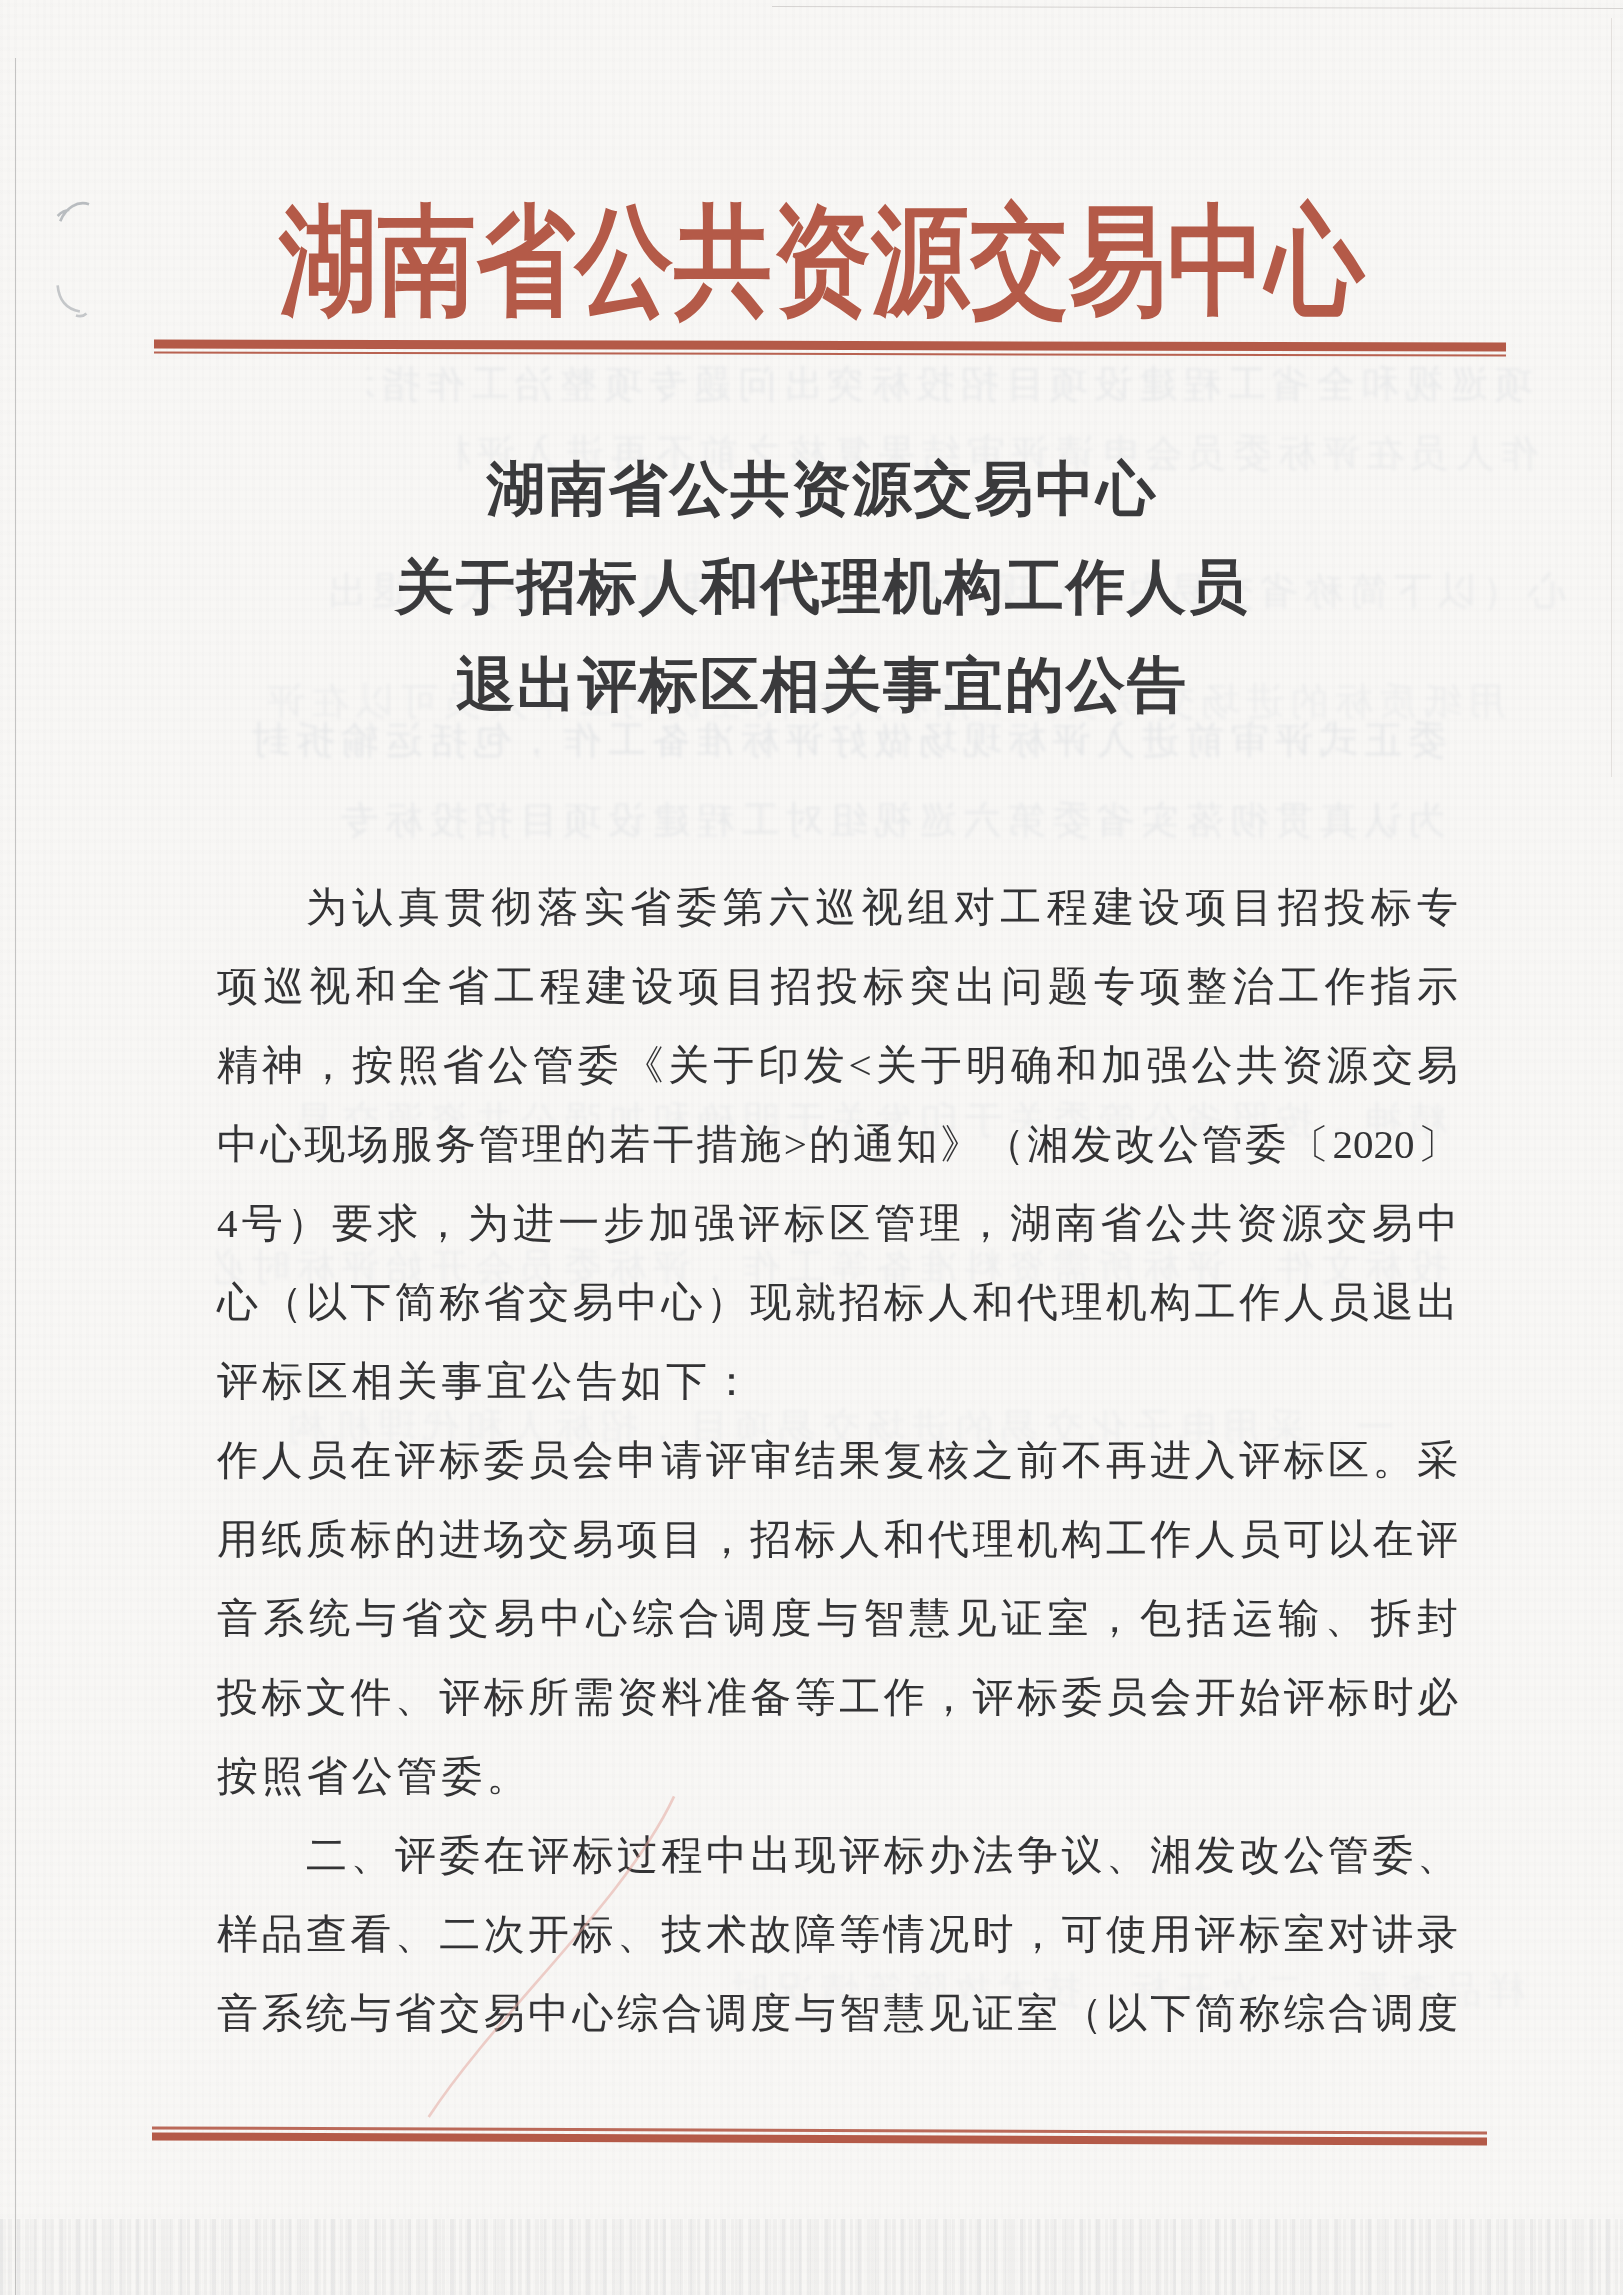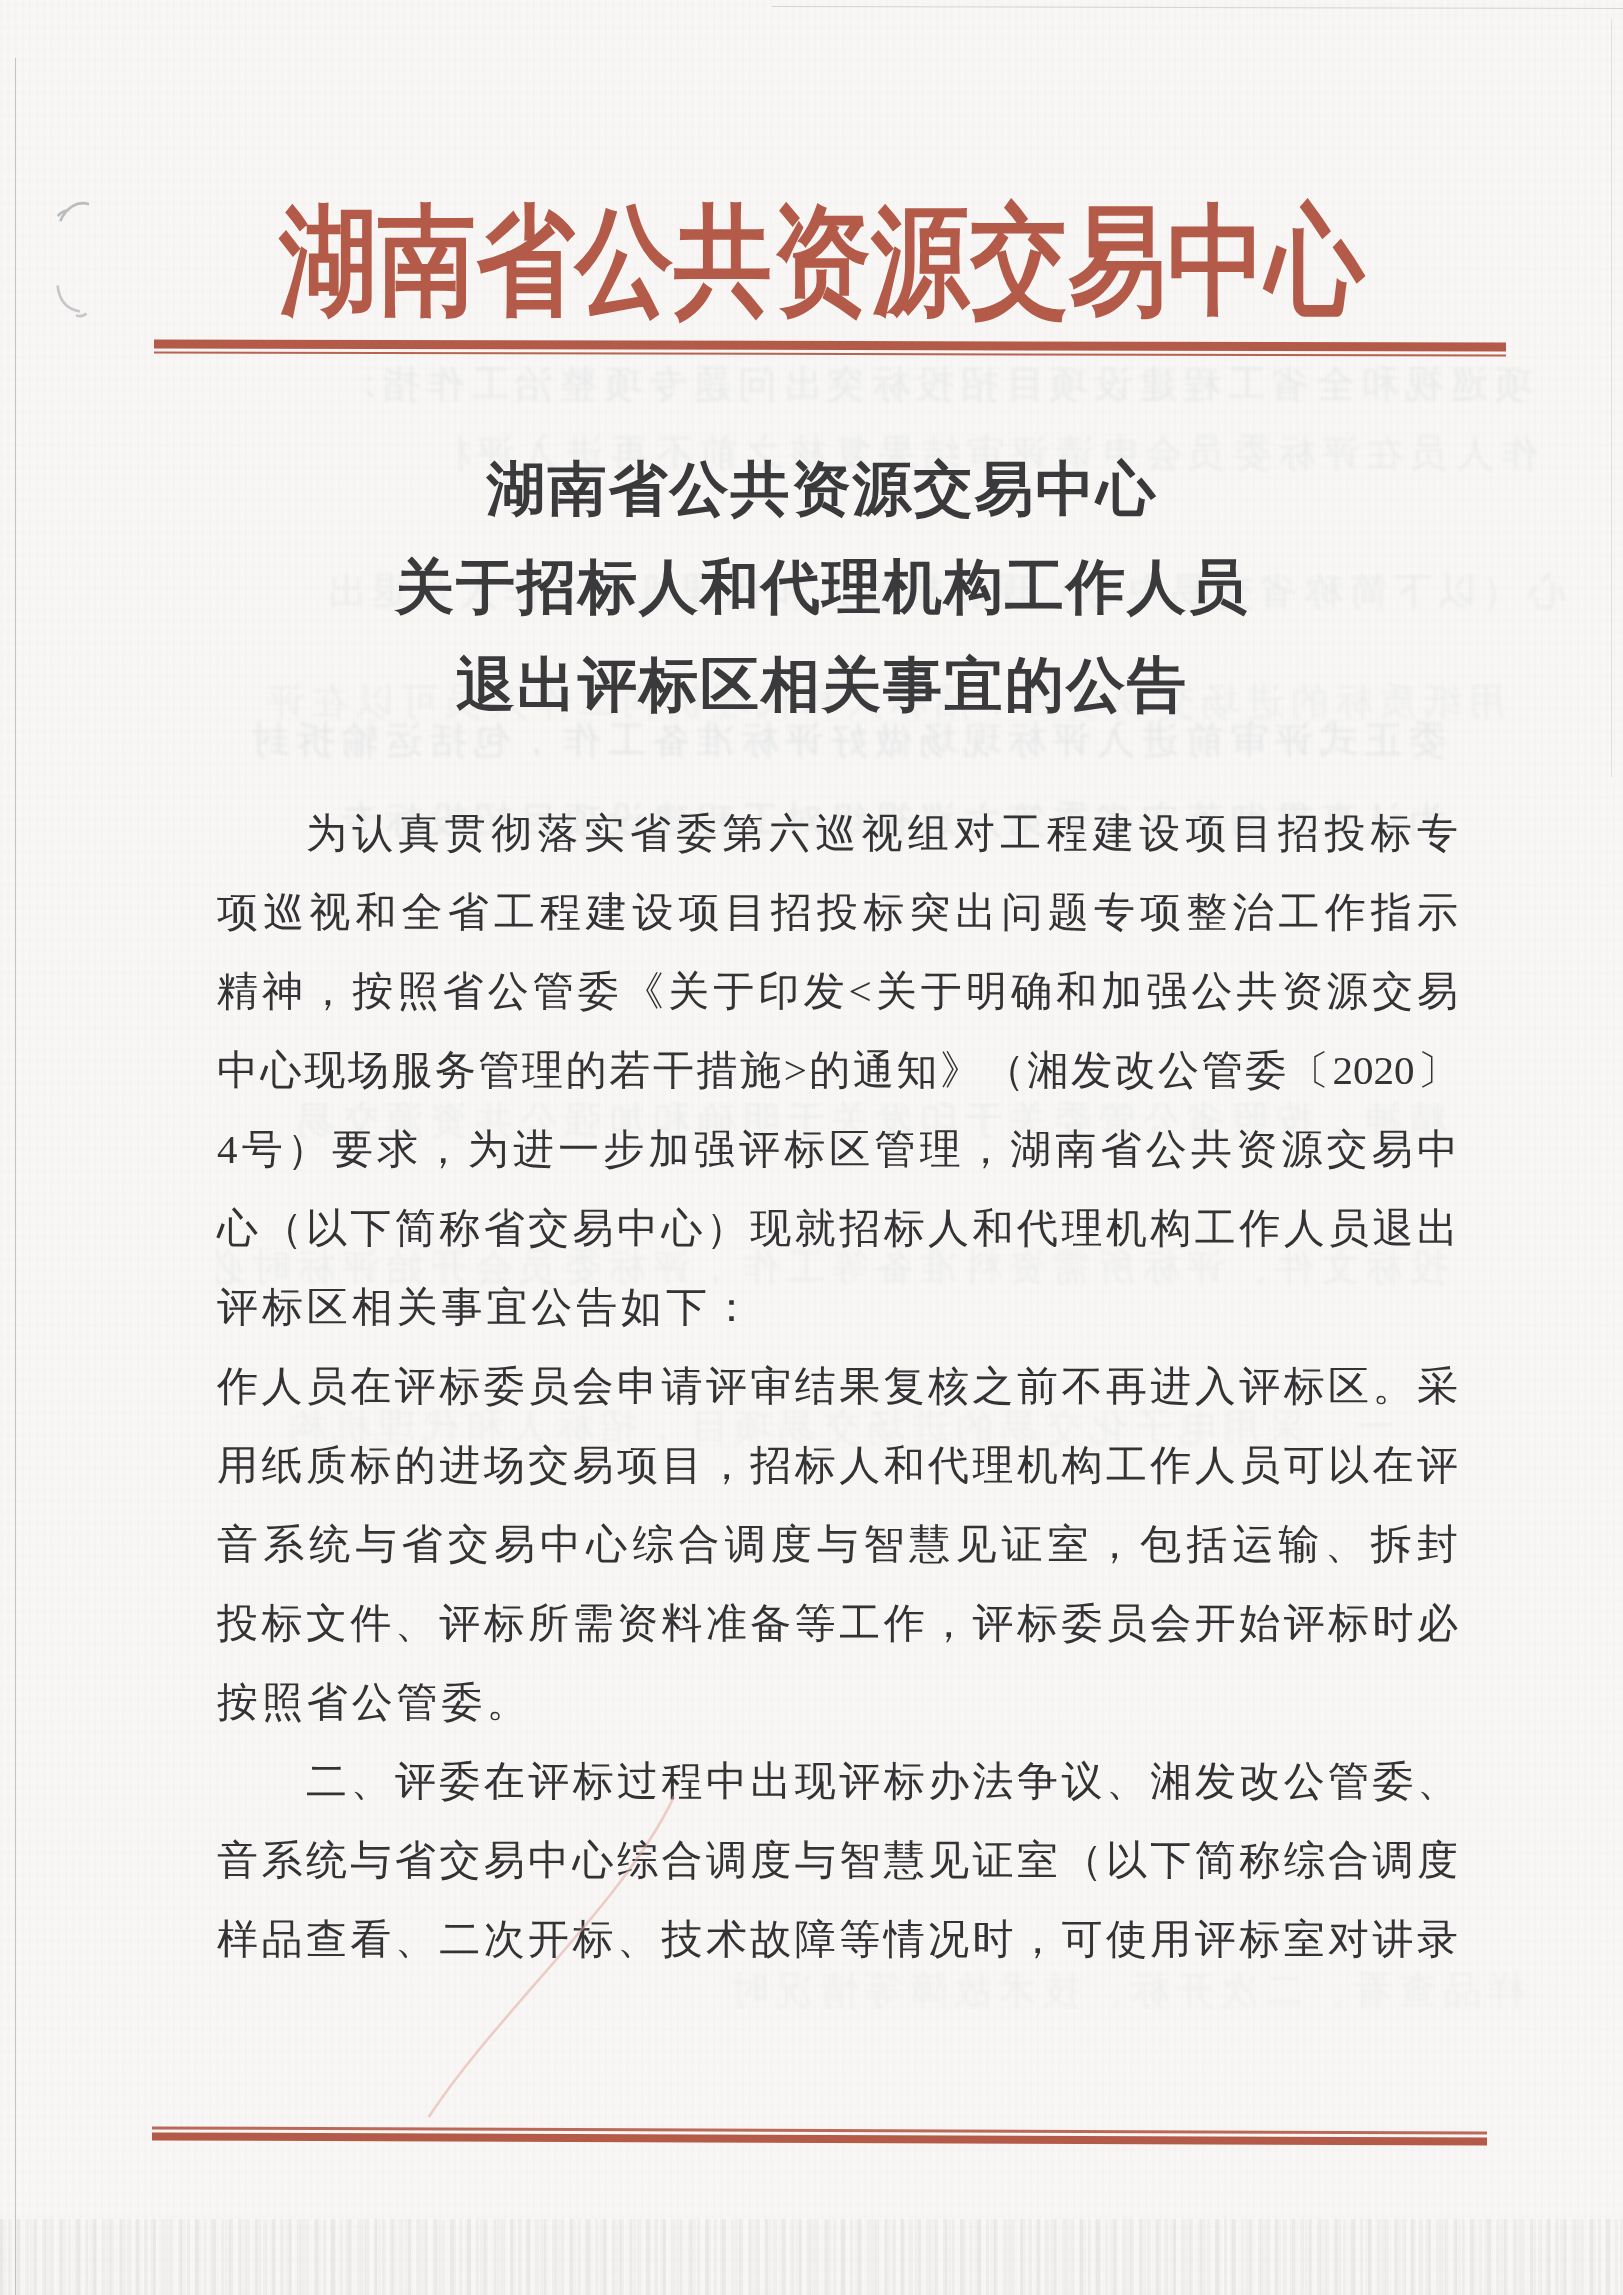--- a/index.html
+++ b/index.html
@@ -52,21 +52,21 @@
   
   .doc-title{
     position:absolute;left:10.5px;top:440px;width:100%;
     text-align:center;color:var(--title-ink);
     font-size:59px;font-weight:700;line-height:98px;
     letter-spacing:2px;
   }
 
   
   .body-block{
-    position:absolute;left:217px;top:794px;width:1241px;
+    position:absolute;left:217px;top:868px;width:1241px;
     font-size:41px;color:var(--body-ink);
   }
   .bline{
     height:79px;line-height:79px;
     text-align:justify;text-align-last:justify;
     text-justify:inter-character;
     word-break:break-all;
   }
   .bline.indent{padding-left:89px;}
   .bline.left{text-align-last:left;letter-spacing:3.9px;}
@@ -137,22 +137,22 @@
     <div class="bline">中心现场服务管理的若干措施&gt;的通知》（湘发改公管委〔2020〕</div>
     <div class="bline">4号）要求，为进一步加强评标区管理，湖南省公共资源交易中</div>
     <div class="bline">心（以下简称省交易中心）现就招标人和代理机构工作人员退出</div>
     <div class="bline left">评标区相关事宜公告如下：</div>
     <div class="bline">作人员在评标委员会申请评审结果复核之前不再进入评标区。采</div>
     <div class="bline">用纸质标的进场交易项目，招标人和代理机构工作人员可以在评</div>
     <div class="bline">音系统与省交易中心综合调度与智慧见证室，包括运输、拆封</div>
     <div class="bline">投标文件、评标所需资料准备等工作，评标委员会开始评标时必</div>
     <div class="bline left">按照省公管委。</div>
     <div class="bline indent">二、评委在评标过程中出现评标办法争议、湘发改公管委、</div>
+    <div class="bline">样品查看、二次开标、技术故障等情况时，可使用评标室对讲录</div>
     <div class="bline">音系统与省交易中心综合调度与智慧见证室（以下简称综合调度</div>
-    <div class="bline">样品查看、二次开标、技术故障等情况时，可使用评标室对讲录</div>
   </div>
 
   <div class="footer-rule">
     <div class="thin"></div>
     <div class="thick"></div>
   </div>
 
   <svg class="marks-svg" width="1623" height="2295" viewBox="0 0 2480 3507">
     <path d="M92,338 C100,318 118,306 136,312 M88,330 C94,324 100,321 106,321" fill="none" stroke="#8f969c" stroke-width="4" opacity="0.6"></path>
     <path d="M88,436 C90,458 100,472 122,476 M116,482 C122,484 128,483 132,479" fill="none" stroke="#9aa0a6" stroke-width="4" opacity="0.55"></path>

